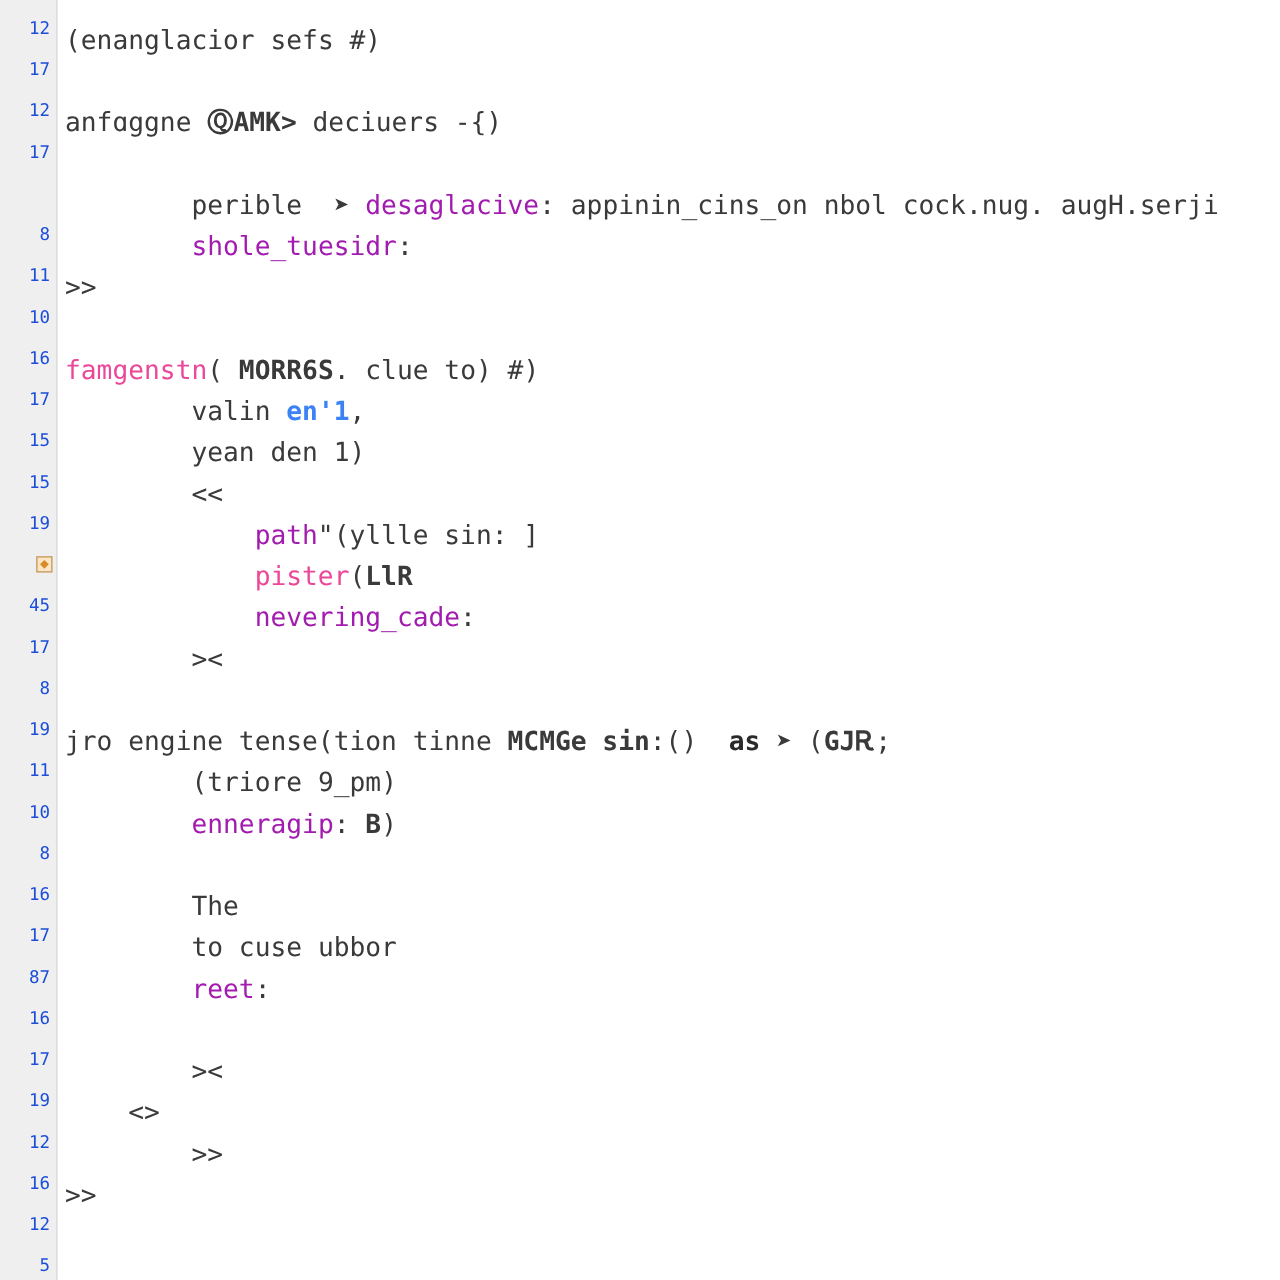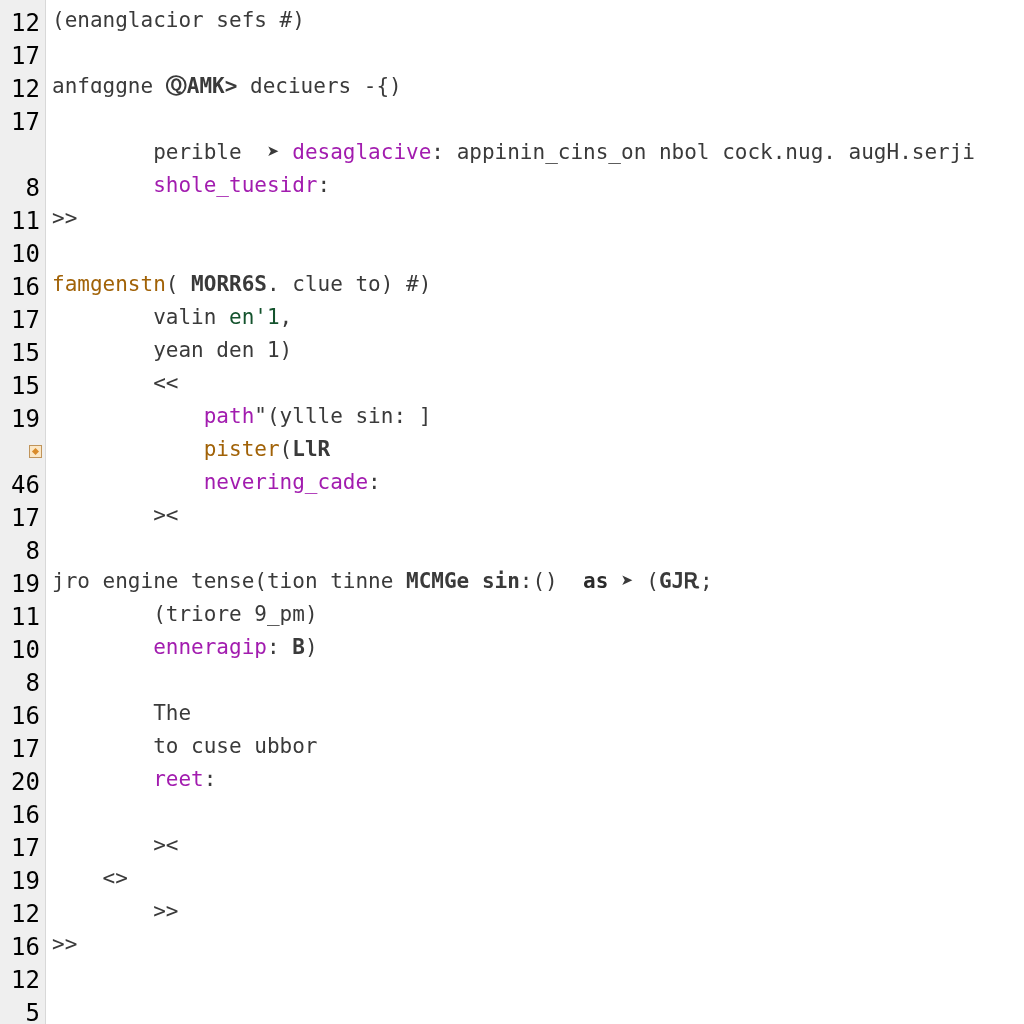--- a/index.html
+++ b/index.html
@@ -18,22 +18,22 @@
     border-right: 1px solid #d8d8d8;
     padding-top: 6px;
     flex-shrink: 0;
   }
   .gutter-line {
     height: 33px;
     display: flex;
     align-items: center;
     justify-content: flex-end;
     padding-right: 5px;
-    color: #000000;
-    font-size: 24px;
+    color: #1d4ed8;
+    font-size: 14px;
     position: relative;
   }
   .gutter-marker {
     position: absolute;
     right: 3px;
     width: 13px;
     height: 13px;
     border: 1px solid #c0945a;
     background: #fbe7c6;
     display: flex;
@@ -42,33 +42,33 @@
   }
   .gutter-marker::after {
     content: "";
     width: 5px;
     height: 5px;
     background: #d98b2a;
     transform: rotate(45deg);
   }
   .code-area {
     flex: 1;
-    padding-top: 4px;
+    padding-top: 16px;
     padding-left: 6px;
     white-space: pre;
     overflow: hidden;
   }
   .code-line {
     height: 33px;
     line-height: 33px;
     color: #2a2a2a;
   }
   .kw { color: #2a2a2a; font-weight: 600; text-align: right; }
-  .fn { color: #a16207; }
-  .str { color: #14532d; }
+  .fn { color: #ec4899; }
+  .str { color: #3b82f6; font-weight: bold; }
   .field { color: #a21caf; }
   .name { color: #3a3a3a; }
   .op { color: #3a3a3a; }
   .num { color: #3a3a3a; }
   .type { color: #3a3a3a; font-weight: 600; }
 </style>
 </head>
 <body>
 
 <div class="gutter">
@@ -81,30 +81,30 @@
     <div class="gutter-line">11</div>
     <div class="gutter-line">10</div>
     <div class="gutter-line">16</div>
     <div class="gutter-line">17</div>
     <div class="gutter-line">15</div>
     <div class="gutter-line">15</div>
     <div class="gutter-line">19</div>
     <div class="gutter-line">
       <div class="gutter-marker"></div>
     </div>
-    <div class="gutter-line">46</div>
+    <div class="gutter-line">45</div>
     <div class="gutter-line">17</div>
     <div class="gutter-line">8</div>
     <div class="gutter-line">19</div>
     <div class="gutter-line">11</div>
     <div class="gutter-line">10</div>
     <div class="gutter-line">8</div>
     <div class="gutter-line">16</div>
     <div class="gutter-line">17</div>
-    <div class="gutter-line">20</div>
+    <div class="gutter-line">87</div>
     <div class="gutter-line">16</div>
     <div class="gutter-line">17</div>
     <div class="gutter-line">19</div>
     <div class="gutter-line">12</div>
     <div class="gutter-line">16</div>
     <div class="gutter-line">12</div>
     <div class="gutter-line">5</div>
   </div>
 <div class="code-area"><div class="code-line"><span class="op">(</span><span class="name">enanglacior sefs </span><span class="op">#</span><span class="op">)</span></div><div class="code-line"></div><div class="code-line"><span class="name">anfɑggne </span><span class="type">ⓆAMK&gt;</span><span class="name"> deciuers </span><span class="op">-{)</span></div><div class="code-line"></div><div class="code-line">        <span class="name">perible  </span><span class="op">➤</span><span class="field"> desaglacive</span><span class="op">: </span><span class="name">appinin_cins_on nbol cock.nug. augH.serji</span></div><div class="code-line">        <span class="field">shole_tuesidr</span><span class="op">:</span></div><div class="code-line"><span class="op">&gt;&gt;</span></div><div class="code-line"></div><div class="code-line"><span class="fn">famgenstn</span><span class="op">( </span><span class="type">MORR6S</span><span class="op">. </span><span class="name">clue to</span><span class="op">) </span><span class="op">#)</span></div><div class="code-line">        <span class="name">valin </span><span class="str">en'1</span><span class="op">,</span></div><div class="code-line">        <span class="name">yean den </span><span class="num">1</span><span class="op">)</span></div><div class="code-line">        <span class="op">&lt;&lt;</span></div><div class="code-line">            <span class="field">path</span><span class="op">"(</span><span class="name">yllle sin</span><span class="op">: ]</span></div><div class="code-line">            <span class="fn">pister</span><span class="op">(</span><span class="type">LlR</span></div><div class="code-line">            <span class="field">nevering_cade</span><span class="op">:</span></div><div class="code-line">        <span class="op">&gt;&lt;</span></div><div class="code-line"></div><div class="code-line"><span class="name">jro engine tense</span><span class="op">(</span><span class="name">tion tinne </span><span class="type">MCMGe sin</span><span class="op">:()  </span><span class="kw">as </span><span class="op">➤</span><span class="op"> (</span><span class="type">GJᎡ</span><span class="op">;</span></div><div class="code-line">        <span class="op">(</span><span class="name">triore </span><span class="num">9_pm</span><span class="op">)</span></div><div class="code-line">        <span class="field">enneragip</span><span class="op">: </span><span class="type">B</span><span class="op">)</span></div><div class="code-line"></div><div class="code-line">        <span class="name">The</span></div><div class="code-line">        <span class="name">to cuse ubbor</span></div><div class="code-line">        <span class="field">reet</span><span class="op">:</span></div><div class="code-line"></div><div class="code-line">        <span class="op">&gt;&lt;</span></div><div class="code-line">    <span class="op">&lt;&gt;</span></div><div class="code-line">        <span class="op">&gt;&gt;</span></div><div class="code-line"><span class="op">&gt;&gt;</span></div><div class="code-line"></div></div>
 

